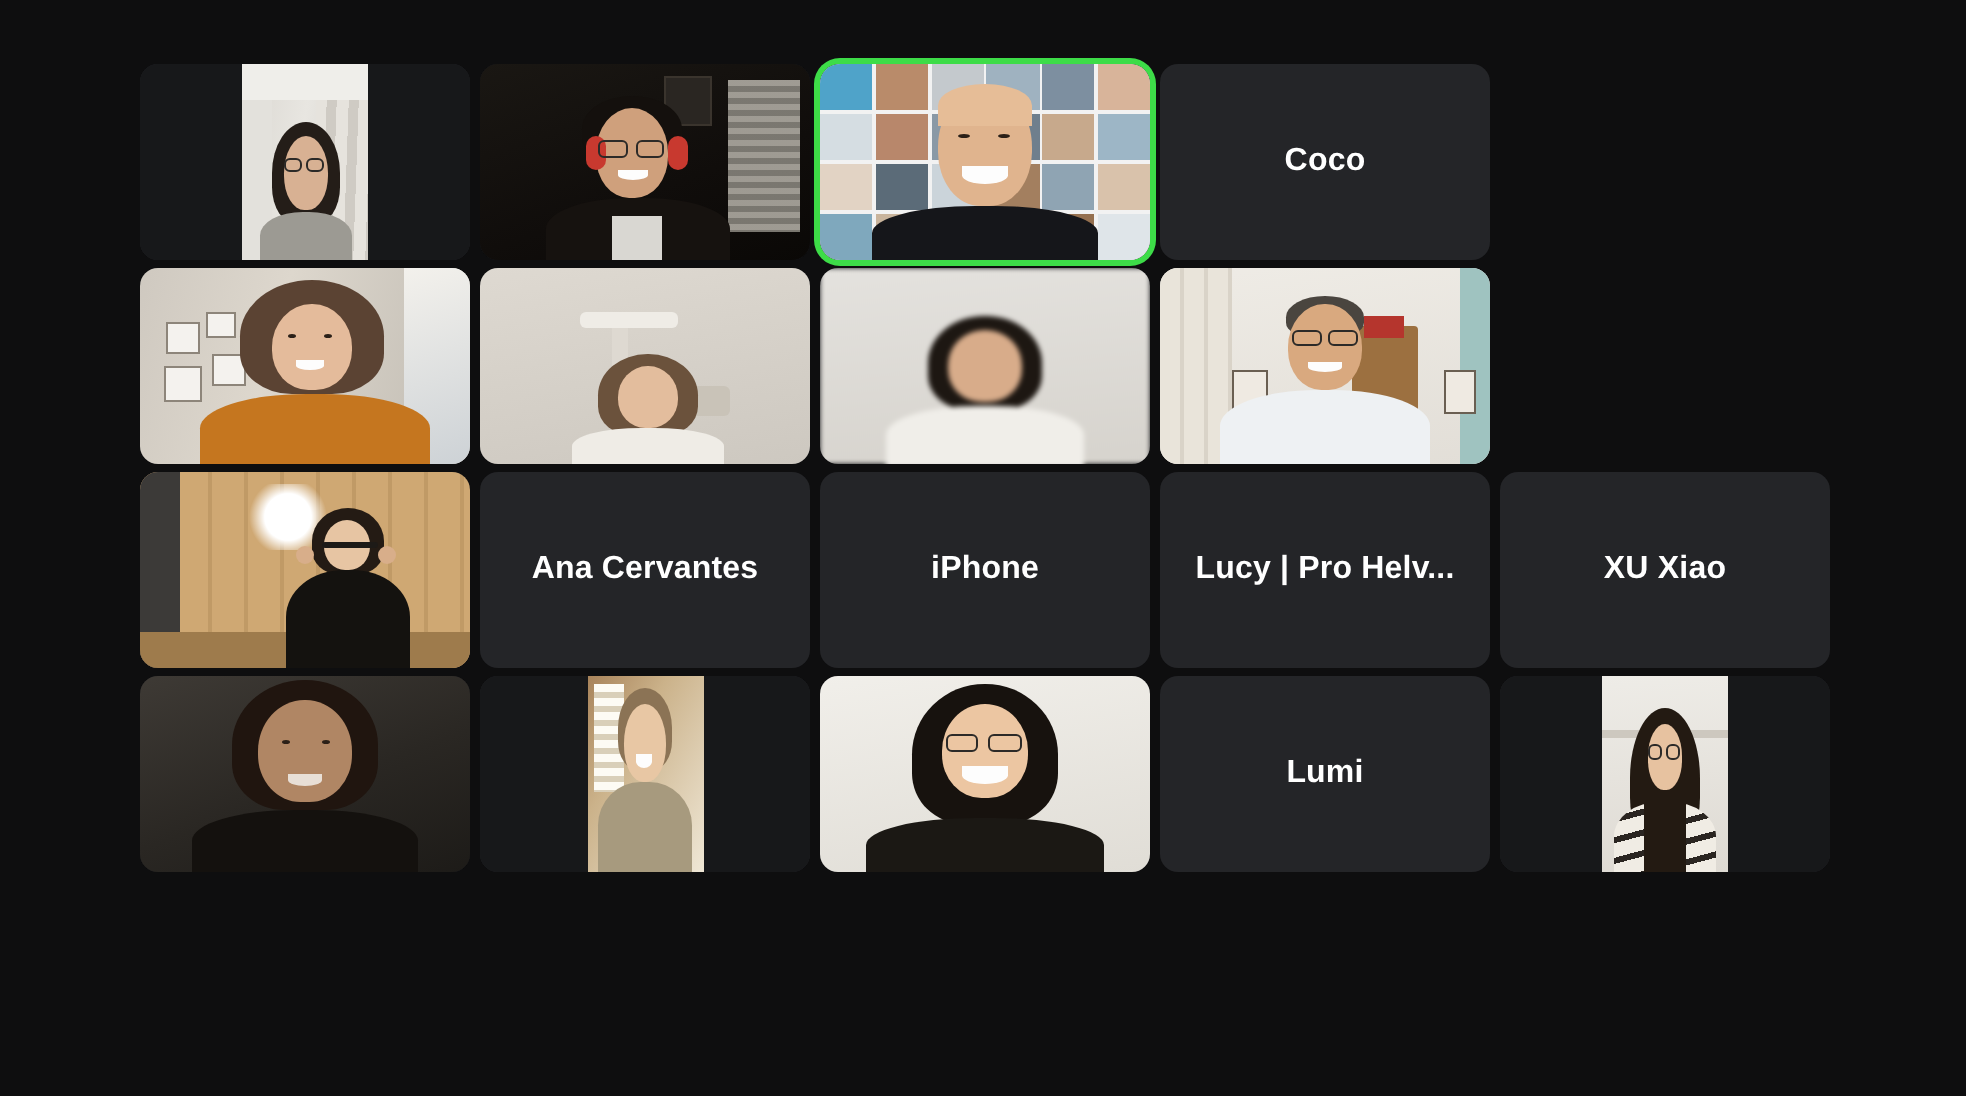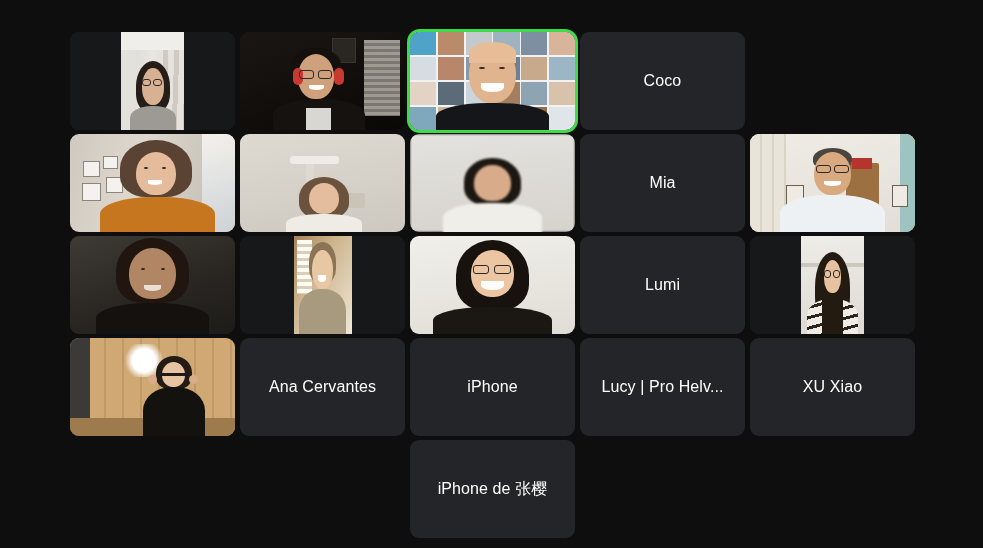--- a/index.html
+++ b/index.html
@@ -37,20 +37,21 @@
   .grid-row.row-last { justify-content: center; }
 
   .tile {
     position: relative;
     width: 165px;
     height: 98px;
     border-radius: 9px;
     background: #242528;
     overflow: hidden;
     flex: 0 0 165px;
+    font-weight: bold;
   }
 
   .tile.speaking {
     box-shadow: 0 0 0 3px #3ddc48;
     border-radius: 10px;
   }
 
   
   .tile-name {
     display: flex;
@@ -327,23 +328,20 @@
             <div class="scene blurred">
               <div class="t6-bg"></div>
               <div class="hair" style="left:33%;top:24%;width:34%;height:48%;background:#1d1712;"></div>
               <div class="head" style="left:39%;top:32%;width:22%;height:36%;background:#d8ac8a;"></div>
               <div class="torso" style="left:20%;top:70%;width:60%;height:32%;background:#f0eee9;"></div>
             </div>
           </div>
         </div>
       </div>
 
-      <div class="tile tile-name">
-        <span class="name-label">Mia</span>
-      </div>
 
       <div class="tile">
         <div class="video-wrap">
           <div class="video-frame w-full">
             <div class="scene">
               <div class="t7-bg"></div>
                 <div class="t7-cab"></div>
                 <div class="t7-teal"></div>
               <div class="t7-wood"></div>
                 <div class="t7-red"></div>
@@ -360,92 +358,20 @@
         </div>
       </div>
     </div>
 
     <div class="grid-row">
 
       <div class="tile">
         <div class="video-wrap">
           <div class="video-frame w-full">
             <div class="scene">
-              <div class="t8-bg"></div>
-              <div class="hair" style="left:28%;top:2%;width:44%;height:66%;background:#20150f;"></div>
-              <div class="head" style="left:36%;top:12%;width:28%;height:52%;background:#b08664;"></div>
-              <div class="eye" style="left:43%;top:33%;"></div>
-              <div class="eye" style="left:55%;top:33%;"></div>
-              <div class="mouth" style="left:45%;top:50%;width:10%;height:6%;background:#e8dfd6;"></div>
-              <div class="torso" style="left:16%;top:68%;width:68%;height:34%;background:#14110e;"></div>
-            </div>
-          </div>
-        </div>
-      </div>
-
-      <div class="tile">
-        <div class="video-wrap">
-          <div class="video-frame w-port">
-            <div class="scene">
-              <div class="t9-bg"></div>
-                <div class="t9-win"></div>
-              <div class="hair" style="left:26%;top:6%;width:48%;height:42%;background:#8b7355;"></div>
-              <div class="head" style="left:32%;top:14%;width:36%;height:40%;background:#e8c7a4;"></div>
-              <div class="mouth" style="left:42%;top:40%;width:14%;height:7%;"></div>
-              <div class="torso" style="left:10%;top:54%;width:80%;height:48%;background:#a79a7e;"></div>
-            </div>
-          </div>
-        </div>
-      </div>
-
-      <div class="tile">
-        <div class="video-wrap">
-          <div class="video-frame w-full">
-            <div class="scene">
-              <div class="t10-bg"></div>
-              <div class="hair" style="left:28%;top:4%;width:44%;height:72%;background:#17120e;"></div>
-              <div class="head" style="left:37%;top:14%;width:26%;height:48%;background:#ecc6a2;"></div>
-              <div class="glasses" style="left:38%;top:30%;width:10%;height:9%;"></div>
-              <div class="glasses" style="left:51%;top:30%;width:10%;height:9%;"></div>
-              <div class="mouth" style="left:43%;top:46%;width:14%;height:9%;"></div>
-              <div class="torso" style="left:14%;top:72%;width:72%;height:30%;background:#1b1814;"></div>
-            </div>
-          </div>
-        </div>
-      </div>
-
-      <div class="tile tile-name">
-        <span class="name-label">Lumi</span>
-      </div>
-
-      <div class="tile">
-        <div class="video-wrap">
-          <div class="video-frame w-port2">
-            <div class="scene">
-              <div class="t11-bg"></div>
-                <div class="t11-shelf"></div>
-              <div class="hair" style="left:22%;top:16%;width:56%;height:72%;background:#231a12;"></div>
-              <div class="head" style="left:36%;top:24%;width:28%;height:34%;background:#e7c2a0;"></div>
-              <div class="glasses" style="left:37%;top:35%;width:11%;height:8%;"></div>
-              <div class="glasses" style="left:51%;top:35%;width:11%;height:8%;"></div>
-              <div class="torso" style="left:10%;top:64%;width:80%;height:38%;
-                   background:repeating-linear-gradient(165deg,#f0ece4 0 7px,#2a2521 7px 10px);"></div>
-              <div style="position:absolute;left:33%;top:64%;width:34%;height:38%;background:#231a12;"></div>
-            </div>
-          </div>
-        </div>
-      </div>
-    </div>
-
-    <div class="grid-row">
-
-      <div class="tile">
-        <div class="video-wrap">
-          <div class="video-frame w-full">
-            <div class="scene">
               <div class="t12-bg"></div>
                 <div class="t12-dark"></div>
                 <div class="t12-flr"></div>
               <div class="t12-gl"></div>
               <div class="hair" style="left:52%;top:18%;width:22%;height:34%;background:#241b14;"></div>
               <div class="head" style="left:56%;top:24%;width:14%;height:26%;background:#e7c5a3;"></div>
               <div style="position:absolute;left:55%;top:36%;width:17%;height:3%;background:#1d1a17;border-radius:2px;"></div>
               <div class="t12-hand" style="left:47%;top:38%;"></div>
               <div class="t12-hand" style="left:72%;top:38%;"></div>
               <div class="torso" style="left:44%;top:50%;width:38%;height:52%;background:#14120f;"></div>
@@ -464,20 +390,87 @@
 
       <div class="tile tile-name">
         <span class="name-label">Lucy | Pro Helv...</span>
       </div>
 
       <div class="tile tile-name">
         <span class="name-label">XU Xiao</span>
       </div>
     </div>
 
-    <div class="grid-row row-last">
-      <div class="tile tile-name">
-        <span class="name-label">iPhone de 张樱</span>
+    <div class="grid-row">
+
+      <div class="tile">
+        <div class="video-wrap">
+          <div class="video-frame w-full">
+            <div class="scene">
+              <div class="t8-bg"></div>
+              <div class="hair" style="left:28%;top:2%;width:44%;height:66%;background:#20150f;"></div>
+              <div class="head" style="left:36%;top:12%;width:28%;height:52%;background:#b08664;"></div>
+              <div class="eye" style="left:43%;top:33%;"></div>
+              <div class="eye" style="left:55%;top:33%;"></div>
+              <div class="mouth" style="left:45%;top:50%;width:10%;height:6%;background:#e8dfd6;"></div>
+              <div class="torso" style="left:16%;top:68%;width:68%;height:34%;background:#14110e;"></div>
+            </div>
+          </div>
+        </div>
+      </div>
+
+      <div class="tile">
+        <div class="video-wrap">
+          <div class="video-frame w-port">
+            <div class="scene">
+              <div class="t9-bg"></div>
+                <div class="t9-win"></div>
+              <div class="hair" style="left:26%;top:6%;width:48%;height:42%;background:#8b7355;"></div>
+              <div class="head" style="left:32%;top:14%;width:36%;height:40%;background:#e8c7a4;"></div>
+              <div class="mouth" style="left:42%;top:40%;width:14%;height:7%;"></div>
+              <div class="torso" style="left:10%;top:54%;width:80%;height:48%;background:#a79a7e;"></div>
+            </div>
+          </div>
+        </div>
+      </div>
+
+      <div class="tile">
+        <div class="video-wrap">
+          <div class="video-frame w-full">
+            <div class="scene">
+              <div class="t10-bg"></div>
+              <div class="hair" style="left:28%;top:4%;width:44%;height:72%;background:#17120e;"></div>
+              <div class="head" style="left:37%;top:14%;width:26%;height:48%;background:#ecc6a2;"></div>
+              <div class="glasses" style="left:38%;top:30%;width:10%;height:9%;"></div>
+              <div class="glasses" style="left:51%;top:30%;width:10%;height:9%;"></div>
+              <div class="mouth" style="left:43%;top:46%;width:14%;height:9%;"></div>
+              <div class="torso" style="left:14%;top:72%;width:72%;height:30%;background:#1b1814;"></div>
+            </div>
+          </div>
+        </div>
+      </div>
+
+      <div class="tile tile-name">
+        <span class="name-label">Lumi</span>
+      </div>
+
+      <div class="tile">
+        <div class="video-wrap">
+          <div class="video-frame w-port2">
+            <div class="scene">
+              <div class="t11-bg"></div>
+                <div class="t11-shelf"></div>
+              <div class="hair" style="left:22%;top:16%;width:56%;height:72%;background:#231a12;"></div>
+              <div class="head" style="left:36%;top:24%;width:28%;height:34%;background:#e7c2a0;"></div>
+              <div class="glasses" style="left:37%;top:35%;width:11%;height:8%;"></div>
+              <div class="glasses" style="left:51%;top:35%;width:11%;height:8%;"></div>
+              <div class="torso" style="left:10%;top:64%;width:80%;height:38%;
+                   background:repeating-linear-gradient(165deg,#f0ece4 0 7px,#2a2521 7px 10px);"></div>
+              <div style="position:absolute;left:33%;top:64%;width:34%;height:38%;background:#231a12;"></div>
+            </div>
+          </div>
+        </div>
       </div>
     </div>
+
 
   </div>
 </div>
 
 </body></html>

